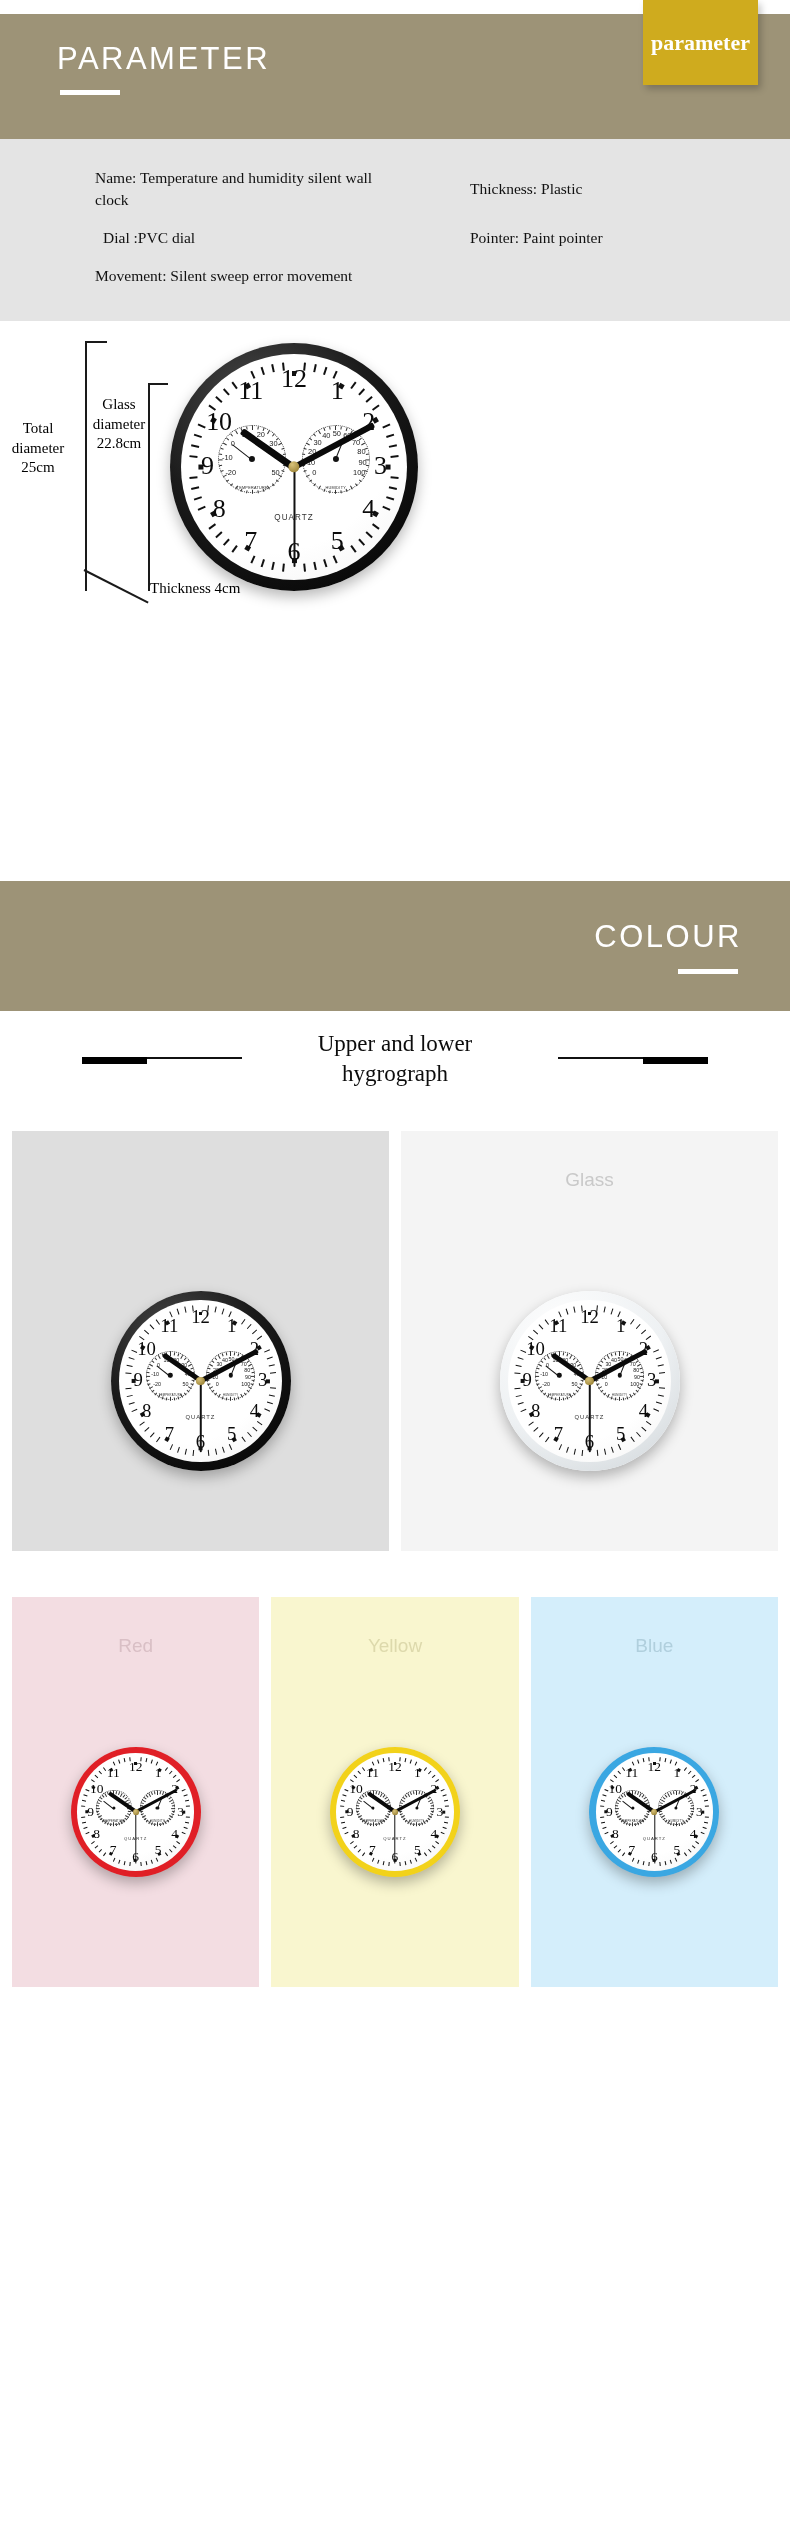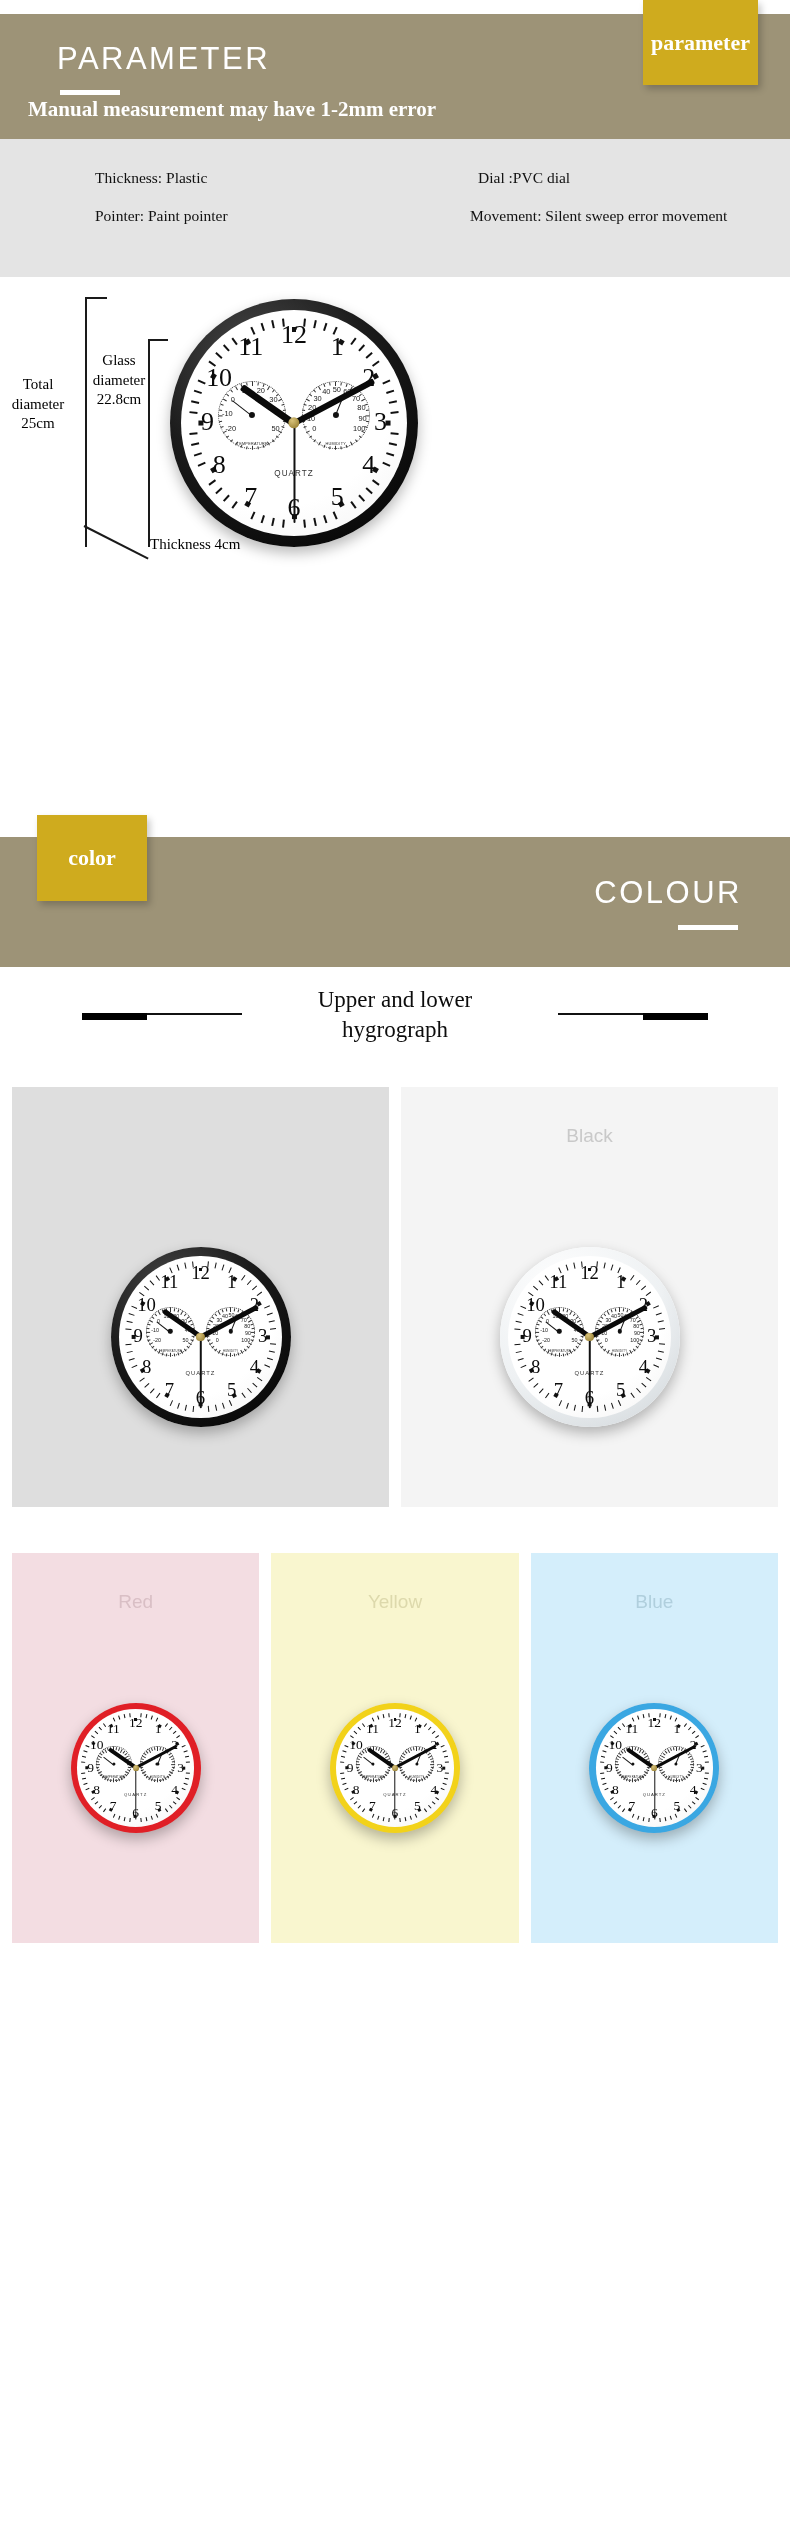--- a/index.html
+++ b/index.html
@@ -267,25 +267,25 @@
     transform: translateX(-50%);
   }
 </style>
 </head>
 <body>
 
 <div class="banner banner-param">
   <div class="banner-en banner-en-left">PARAMETER</div>
   <div class="banner-underline ul-left"></div>
   <div class="chip chip-param">parameter</div>
-  <div class="banner-sub sub-param">Manual measurement may have 1-2mm error</div>
 </div>
 
 <div class="spec-panel">
   <div class="spec-grid">
+    <div class="spec-item">Name: Temperature and humidity silent wall clock</div>
     <div class="spec-item mid">Thickness: Plastic</div>
     <div class="spec-item indent">Dial :PVC dial</div>
     <div class="spec-item">Pointer: Paint pointer</div>
     <div class="spec-item">Movement: Silent sweep error movement</div>
     <div></div>
   </div>
 </div>
 
 <div class="dim-section">
   <div class="bracket br-total"></div>
@@ -475,21 +475,20 @@
         <div class="quartz" style="font-size: 8.136px; top: 159.33px;">QUARTZ</div>
         <div class="hand " style="width: 7.232px; height: 63.28px; left: calc(50% - 3.616px); top: 49.72px; transform: rotate(-55deg);"></div>
         <div class="hand " style="width: 6.328px; height: 90.4px; left: calc(50% - 3.164px); top: 22.6px; transform: rotate(62deg);"></div>
         <div class="hand hand-sec" style="width: 2.486px; height: 99.44px; left: calc(50% - 1.243px); top: 13.56px; transform: rotate(180deg);"></div>
         <div class="cap" style="width: 11.3px; height: 11.3px;"></div>
       </div>
     </div>
 </div>
 
 <div class="banner banner-colour">
-  <div class="chip chip-colour">color</div>
   <div class="banner-en banner-en-right">COLOUR</div>
   <div class="banner-underline ul-right"></div>
 </div>
 
 <div class="hygro-head">
   <div class="rule rule-thick" style="left:82px; width:65px;"></div>
   <div class="rule" style="left:147px; width:95px;"></div>
   <div class="rule" style="right:147px; width:85px;"></div>
   <div class="rule rule-thick" style="right:82px; width:65px;"></div>
   <div class="hygro-title">
@@ -680,21 +679,21 @@
             <div class="quartz" style="font-size: 5.85792px; top: 114.718px;">QUARTZ</div>
             <div class="hand " style="width: 5.20704px; height: 45.5616px; left: calc(50% - 2.60352px); top: 35.7984px; transform: rotate(-55deg);"></div>
             <div class="hand " style="width: 4.55616px; height: 65.088px; left: calc(50% - 2.27808px); top: 16.272px; transform: rotate(62deg);"></div>
             <div class="hand hand-sec" style="width: 1.78992px; height: 71.5968px; left: calc(50% - 0.89496px); top: 9.7632px; transform: rotate(180deg);"></div>
             <div class="cap" style="width: 8.136px; height: 8.136px;"></div>
           </div>
         </div>
       </div>
     </div>
     <div class="tile" style="background: rgb(244, 244, 244); height: 420px;">
-      <div class="tile-label" style="color: rgb(201, 201, 201);">Black</div>
+      <div class="tile-label" style="color: rgb(201, 201, 201);">Glass</div>
       <div class="clock-wrap" style="top: 160px;">
         <div class="clock" style="position: relative; width: 180px; height: 180px;">
           <div class="bezel" style="background: radial-gradient(circle at 35% 25%, rgb(255, 255, 255) 0%, rgb(238, 241, 243) 55%, rgb(204, 210, 214) 100%); box-shadow: rgba(0, 0, 0, 0.28) 0px 6px 14px;"></div>
           <div class="face" style="left: 8.64px; top: 8.64px; width: 162.72px; height: 162.72px;">
             <div class="tick" style="width: 3.57984px; height: 3.57984px; margin-left: -1.78992px; top: 12.204px; transform: rotate(0deg); transform-origin: 50% 69.156px;"></div>
             <div class="tick" style="width: 1.46448px; height: 5.6952px; margin-left: -0.73224px; top: 5.6952px; transform: rotate(6deg); transform-origin: 50% 75.6648px;"></div>
             <div class="tick" style="width: 1.46448px; height: 5.6952px; margin-left: -0.73224px; top: 5.6952px; transform: rotate(12deg); transform-origin: 50% 75.6648px;"></div>
             <div class="tick" style="width: 1.46448px; height: 5.6952px; margin-left: -0.73224px; top: 5.6952px; transform: rotate(18deg); transform-origin: 50% 75.6648px;"></div>
             <div class="tick" style="width: 1.46448px; height: 5.6952px; margin-left: -0.73224px; top: 5.6952px; transform: rotate(24deg); transform-origin: 50% 75.6648px;"></div>
             <div class="tick" style="width: 3.57984px; height: 3.57984px; margin-left: -1.78992px; top: 12.204px; transform: rotate(30deg); transform-origin: 50% 69.156px;"></div>

